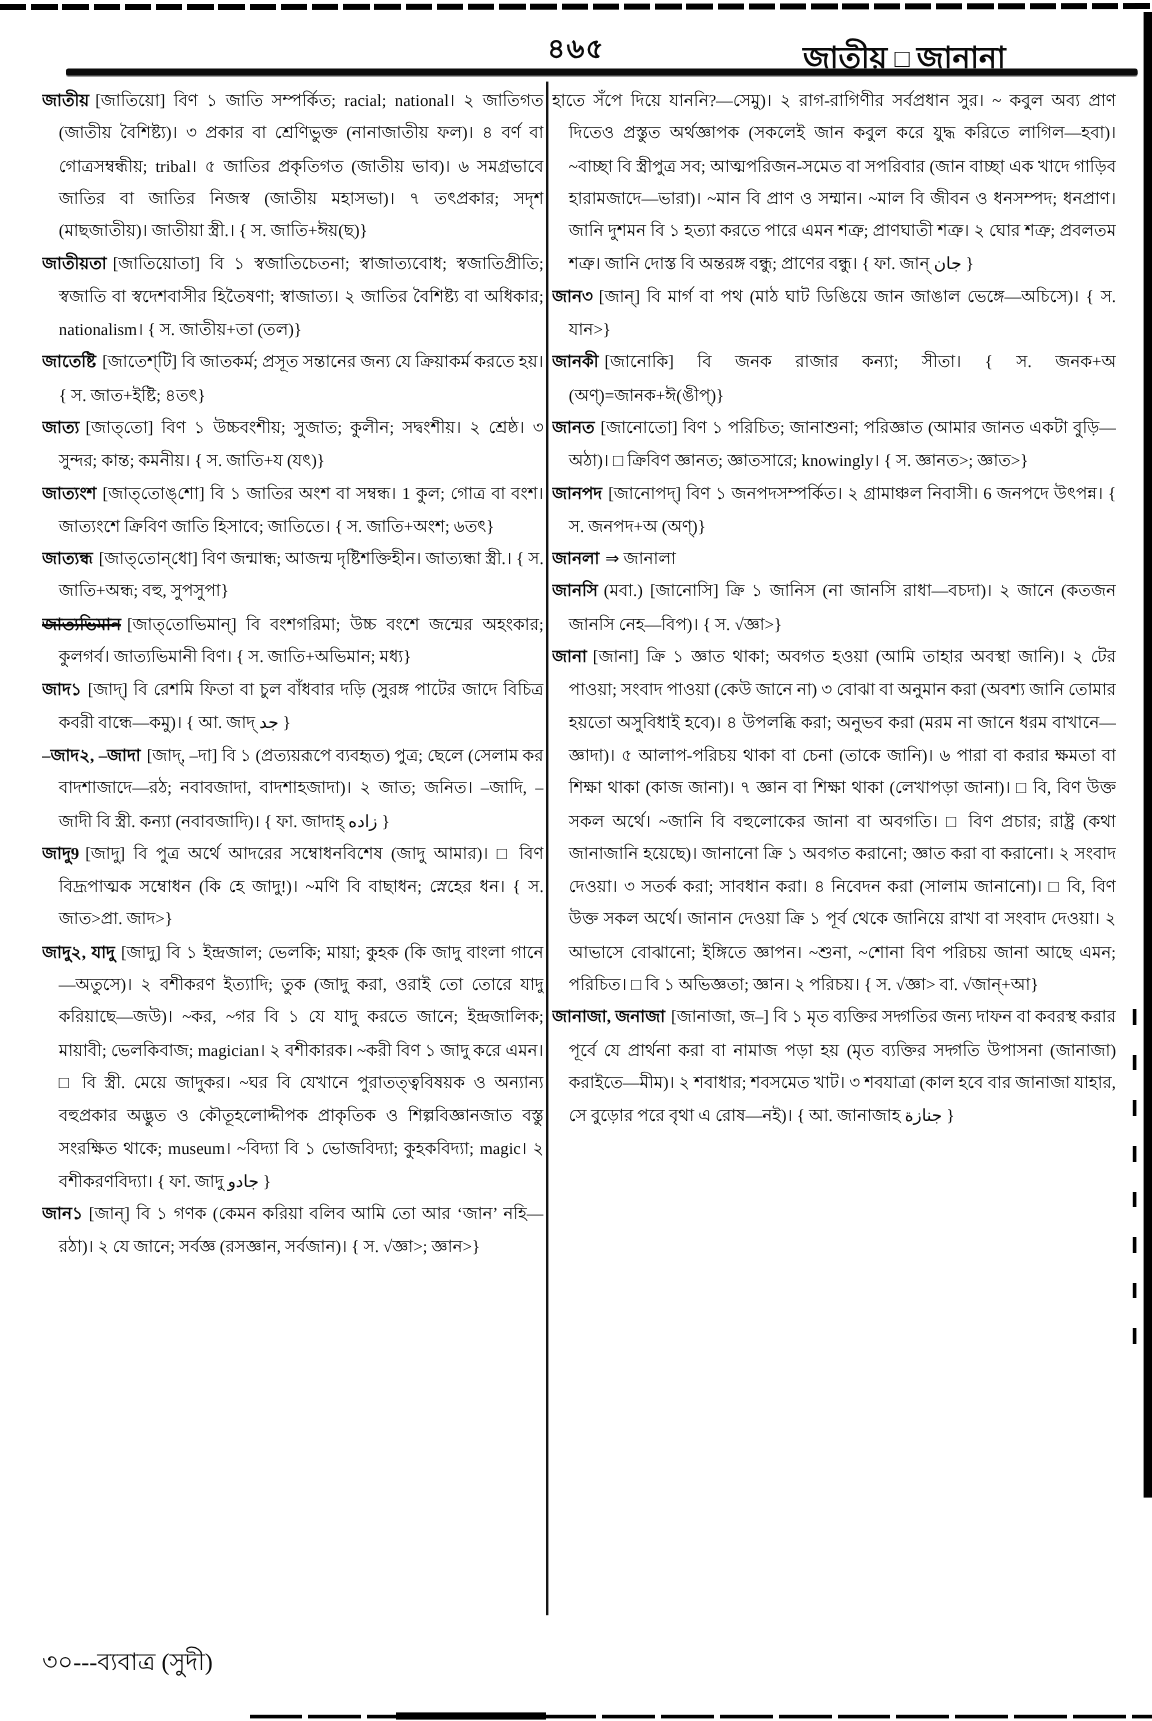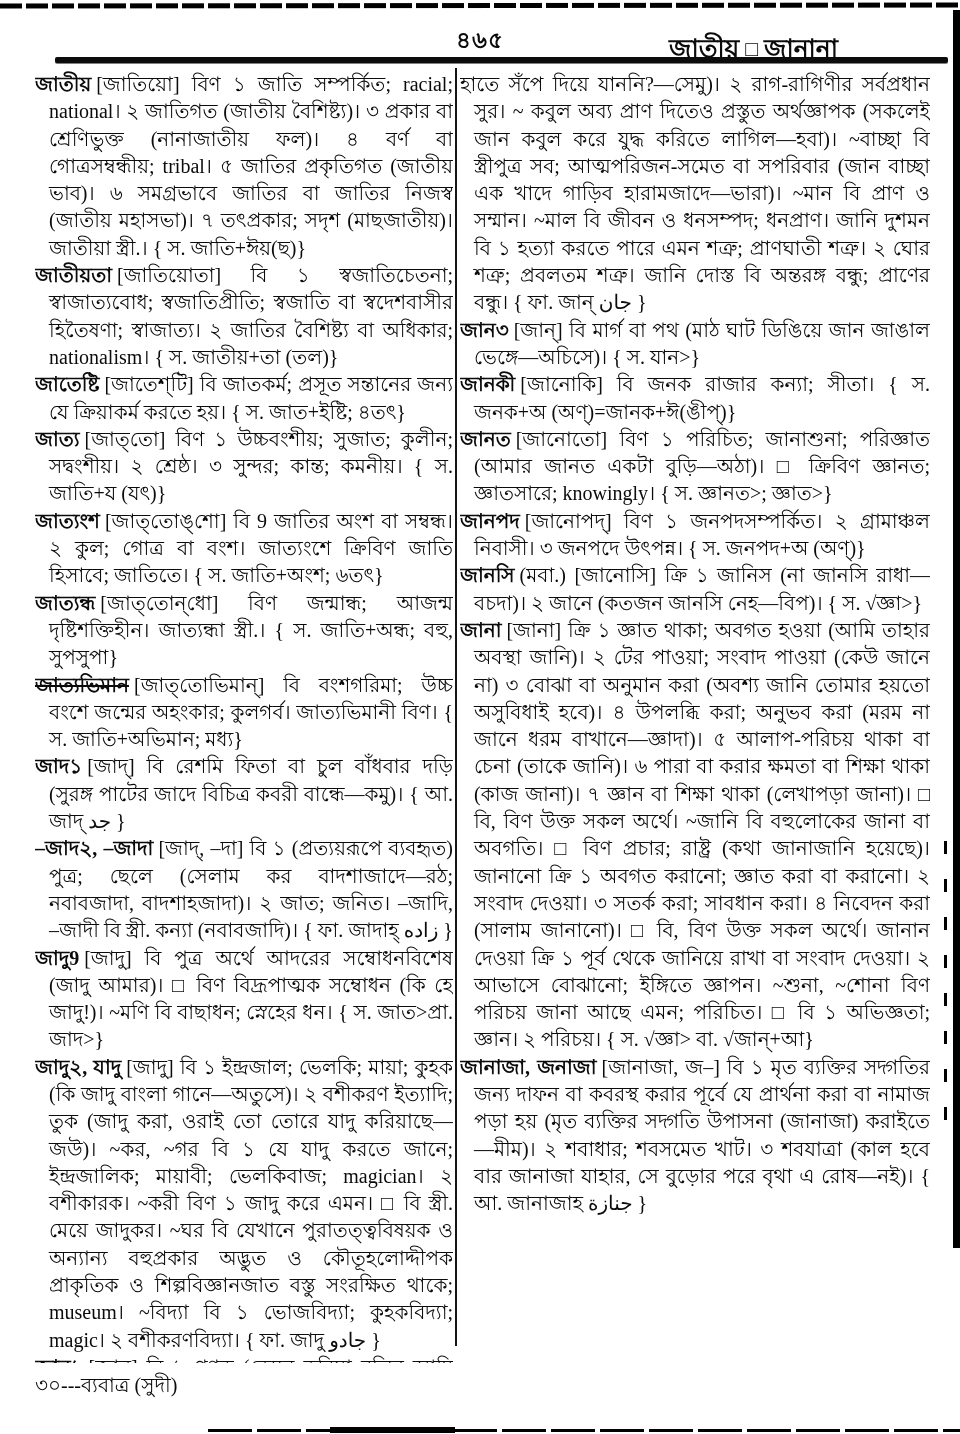--- a/index.html
+++ b/index.html
@@ -52,21 +52,21 @@
     position:absolute; top:17px; right:122px;
     font-size:25px; font-weight:bold; white-space:nowrap;margin-top:12px;
   }
   .guide-words .sq {
     display:inline-block; font-weight:normal; font-size:21px;
     padding:0 6px; position:relative; top:-1px;
   }
   
   .col {
     position:absolute; top:71px;
-    font-size:20px; line-height:27.3px;
+    font-size:14px; line-height:27.3px;
     text-align:justify;
     overflow:hidden;
   }
   .col-left  { left:35px;  width:418px; height:1292px; }
   .col-right { left:460px; width:470px; height:1282px; }
   .entry { margin:0; padding-left:14px; text-indent:-14px; }
   .entry .hw { padding-right:5px; }
   .entry .hw:empty { padding-right:0; }
   .entry .hw.struck { text-decoration:line-through; text-decoration-thickness:2px; }
   .footer-sig {
@@ -86,35 +86,36 @@
 <div class="page-number">৪৬৫</div>
 <div class="guide-words"><span>জাতীয়</span><span class="sq">□</span><span>জানানা</span></div>
 <div class="header-rule"></div>
 <div class="divider"></div>
 
 <div class="col col-left">
   <p class="entry"><b class="hw">জাতীয়</b><span>[জাতিয়ো] বিণ ১ জাতি সম্পর্কিত; racial; national। ২ জাতিগত (জাতীয় বৈশিষ্ট্য)। ৩ প্রকার বা শ্রেণিভুক্ত (নানাজাতীয় ফল)। ৪ বর্ণ বা গোত্রসম্বন্ধীয়; tribal। ৫ জাতির প্রকৃতিগত (জাতীয় ভাব)। ৬ সমগ্রভাবে জাতির বা জাতির নিজস্ব (জাতীয় মহাসভা)। ৭ তৎপ্রকার; সদৃশ (মাছজাতীয়)। জাতীয়া স্ত্রী.। { স. জাতি+ঈয়(ছ)}</span></p>
   <p class="entry"><b class="hw">জাতীয়তা</b><span>[জাতিয়োতা] বি ১ স্বজাতিচেতনা; স্বাজাত্যবোধ; স্বজাতিপ্রীতি; স্বজাতি বা স্বদেশবাসীর হিতৈষণা; স্বাজাত্য। ২ জাতির বৈশিষ্ট্য বা অধিকার; nationalism। { স. জাতীয়+তা (তল)}</span></p>
   <p class="entry"><b class="hw">জাতেষ্টি</b><span>[জাতেশ্‌টি] বি জাতকর্ম; প্রসূত সন্তানের জন্য যে ক্রিয়াকর্ম করতে হয়। { স. জাত+ইষ্টি; ৪তৎ}</span></p>
   <p class="entry"><b class="hw">জাত্য</b><span>[জাত্‌তো] বিণ ১ উচ্চবংশীয়; সুজাত; কুলীন; সদ্বংশীয়। ২ শ্রেষ্ঠ। ৩ সুন্দর; কান্ত; কমনীয়। { স. জাতি+য (যৎ)}</span></p>
-  <p class="entry"><b class="hw">জাত্যংশ</b><span>[জাত্‌তোঙ্‌শো] বি 9 জাতির অংশ বা সম্বন্ধ। ২ কুল; গোত্র বা বংশ। জাত্যংশে ক্রিবিণ জাতি হিসাবে; জাতিতে। { স. জাতি+অংশ; ৬তৎ}</span></p>
+  <p class="entry"><b class="hw">জাত্যংশ</b><span>[জাত্‌তোঙ্‌শো] বি ১ জাতির অংশ বা সম্বন্ধ। 1 কুল; গোত্র বা বংশ। জাত্যংশে ক্রিবিণ জাতি হিসাবে; জাতিতে। { স. জাতি+অংশ; ৬তৎ}</span></p>
   <p class="entry"><b class="hw">জাত্যন্ধ</b><span>[জাত্‌তোন্‌ধো] বিণ জন্মান্ধ; আজন্ম দৃষ্টিশক্তিহীন। জাত্যন্ধা স্ত্রী.। { স. জাতি+অন্ধ; বহু, সুপসুপা}</span></p>
   <p class="entry"><b class="hw struck">জাত্যভিমান</b><span>[জাত্‌তোভিমান্‌] বি বংশগরিমা; উচ্চ বংশে জন্মের অহংকার; কুলগর্ব। জাত্যভিমানী বিণ। { স. জাতি+অভিমান; মধ্য}</span></p>
   <p class="entry"><b class="hw">জাদ১</b><span>[জাদ্‌] বি রেশমি ফিতা বা চুল বাঁধবার দড়ি (সুরঙ্গ পাটের জাদে বিচিত্র কবরী বান্ধে—কমু)। { আ. জাদ্‌ جد }</span></p>
   <p class="entry"><b class="hw">–জাদ২, –জাদা</b><span>[জাদ্‌, –দা] বি ১ (প্রত্যয়রূপে ব্যবহৃত) পুত্র; ছেলে (সেলাম কর বাদশাজাদে—রঠ; নবাবজাদা, বাদশাহজাদা)। ২ জাত; জনিত। –জাদি, –জাদী বি স্ত্রী. কন্যা (নবাবজাদি)। { ফা. জাদাহ্‌ زاده }</span></p>
   <p class="entry"><b class="hw">জাদু9</b><span>[জাদু] বি পুত্র অর্থে আদরের সম্বোধনবিশেষ (জাদু আমার)। □ বিণ বিদ্রূপাত্মক সম্বোধন (কি হে জাদু!)। ~মণি বি বাছাধন; স্নেহের ধন। { স. জাত&gt;প্রা. জাদ&gt;}</span></p>
   <p class="entry"><b class="hw">জাদু২, যাদু</b><span>[জাদু] বি ১ ইন্দ্রজাল; ভেলকি; মায়া; কুহক (কি জাদু বাংলা গানে—অতুসে)। ২ বশীকরণ ইত্যাদি; তুক (জাদু করা, ওরাই তো তোরে যাদু করিয়াছে—জউ)। ~কর, ~গর বি ১ যে যাদু করতে জানে; ইন্দ্রজালিক; মায়াবী; ভেলকিবাজ; magician। ২ বশীকারক। ~করী বিণ ১ জাদু করে এমন। □ বি স্ত্রী. মেয়ে জাদুকর। ~ঘর বি যেখানে পুরাতত্ত্ববিষয়ক ও অন্যান্য বহুপ্রকার অদ্ভুত ও কৌতূহলোদ্দীপক প্রাকৃতিক ও শিল্পবিজ্ঞানজাত বস্তু সংরক্ষিত থাকে; museum। ~বিদ্যা বি ১ ভোজবিদ্যা; কুহকবিদ্যা; magic। ২ বশীকরণবিদ্যা। { ফা. জাদু جادو }</span></p>
   <p class="entry"><b class="hw">জান১</b><span>[জান্‌] বি ১ গণক (কেমন করিয়া বলিব আমি তো আর ‘জান’ নহি—রঠা)। ২ যে জানে; সর্বজ্ঞ (রসজ্ঞান, সর্বজান)। { স. √জ্ঞা&gt;; জ্ঞান&gt;}</span></p>
 
 </div>
 
 <div class="col col-right">
   <p class="entry"><b class="hw"></b><span>হাতে সঁপে দিয়ে যাননি?—সেমু)। ২ রাগ-রাগিণীর সর্বপ্রধান সুর। ~ কবুল অব্য প্রাণ দিতেও প্রস্তুত অর্থজ্ঞাপক (সকলেই জান কবুল করে যুদ্ধ করিতে লাগিল—হবা)। ~বাচ্ছা বি স্ত্রীপুত্র সব; আত্মপরিজন-সমেত বা সপরিবার (জান বাচ্ছা এক খাদে গাড়িব হারামজাদে—ভারা)। ~মান বি প্রাণ ও সম্মান। ~মাল বি জীবন ও ধনসম্পদ; ধনপ্রাণ। জানি দুশমন বি ১ হত্যা করতে পারে এমন শত্রু; প্রাণঘাতী শত্রু। ২ ঘোর শত্রু; প্রবলতম শত্রু। জানি দোস্ত বি অন্তরঙ্গ বন্ধু; প্রাণের বন্ধু। { ফা. জান্‌ جان }</span></p>
   <p class="entry"><b class="hw">জান৩</b><span>[জান্‌] বি মার্গ বা পথ (মাঠ ঘাট ডিঙিয়ে জান জাঙাল ভেঙ্গে—অচিসে)। { স. যান&gt;}</span></p>
   <p class="entry"><b class="hw">জানকী</b><span>[জানোকি] বি জনক রাজার কন্যা; সীতা। { স. জনক+অ (অণ্‌)=জানক+ঈ(ঙীপ্‌)}</span></p>
   <p class="entry"><b class="hw">জানত</b><span>[জানোতো] বিণ ১ পরিচিত; জানাশুনা; পরিজ্ঞাত (আমার জানত একটা বুড়ি—অঠা)। □ ক্রিবিণ জ্ঞানত; জ্ঞাতসারে; knowingly। { স. জ্ঞানত&gt;; জ্ঞাত&gt;}</span></p>
-  <p class="entry"><b class="hw">জানপদ</b><span>[জানোপদ্‌] বিণ ১ জনপদসম্পর্কিত। ২ গ্রামাঞ্চল নিবাসী। ৩ জনপদে উৎপন্ন। { স. জনপদ+অ (অণ্‌)}</span></p>
+  <p class="entry"><b class="hw">জানপদ</b><span>[জানোপদ্‌] বিণ ১ জনপদসম্পর্কিত। ২ গ্রামাঞ্চল নিবাসী। 6 জনপদে উৎপন্ন। { স. জনপদ+অ (অণ্‌)}</span></p>
+  <p class="entry"><b class="hw">জানলা</b><span>⇒ জানালা</span></p>
   <p class="entry"><b class="hw">জানসি</b><span>(মবা.) [জানোসি] ক্রি ১ জানিস (না জানসি রাধা—বচদা)। ২ জানে (কতজন জানসি নেহ—বিপ)। { স. √জ্ঞা&gt;}</span></p>
   <p class="entry"><b class="hw">জানা</b><span>[জানা] ক্রি ১ জ্ঞাত থাকা; অবগত হওয়া (আমি তাহার অবস্থা জানি)। ২ টের পাওয়া; সংবাদ পাওয়া (কেউ জানে না) ৩ বোঝা বা অনুমান করা (অবশ্য জানি তোমার হয়তো অসুবিধাই হবে)। ৪ উপলব্ধি করা; অনুভব করা (মরম না জানে ধরম বাখানে—জ্ঞাদা)। ৫ আলাপ-পরিচয় থাকা বা চেনা (তাকে জানি)। ৬ পারা বা করার ক্ষমতা বা শিক্ষা থাকা (কাজ জানা)। ৭ জ্ঞান বা শিক্ষা থাকা (লেখাপড়া জানা)। □ বি, বিণ উক্ত সকল অর্থে। ~জানি বি বহুলোকের জানা বা অবগতি। □ বিণ প্রচার; রাষ্ট্র (কথা জানাজানি হয়েছে)। জানানো ক্রি ১ অবগত করানো; জ্ঞাত করা বা করানো। ২ সংবাদ দেওয়া। ৩ সতর্ক করা; সাবধান করা। ৪ নিবেদন করা (সালাম জানানো)। □ বি, বিণ উক্ত সকল অর্থে। জানান দেওয়া ক্রি ১ পূর্ব থেকে জানিয়ে রাখা বা সংবাদ দেওয়া। ২ আভাসে বোঝানো; ইঙ্গিতে জ্ঞাপন। ~শুনা, ~শোনা বিণ পরিচয় জানা আছে এমন; পরিচিত। □ বি ১ অভিজ্ঞতা; জ্ঞান। ২ পরিচয়। { স. √জ্ঞা&gt; বা. √জান্‌+আ}</span></p>
   <p class="entry"><b class="hw">জানাজা, জনাজা</b><span>[জানাজা, জ–] বি ১ মৃত ব্যক্তির সদ্গতির জন্য দাফন বা কবরস্থ করার পূর্বে যে প্রার্থনা করা বা নামাজ পড়া হয় (মৃত ব্যক্তির সদ্গতি উপাসনা (জানাজা) করাইতে—মীম)। ২ শবাধার; শবসমেত খাট। ৩ শবযাত্রা (কাল হবে বার জানাজা যাহার, সে বুড়োর পরে বৃথা এ রোষ—নই)। { আ. জানাজাহ جنازة }</span></p>
 </div>
 
 <div class="footer-sig">৩০---ব্যবাত্র (সুদী)</div>
 
 </body></html>

